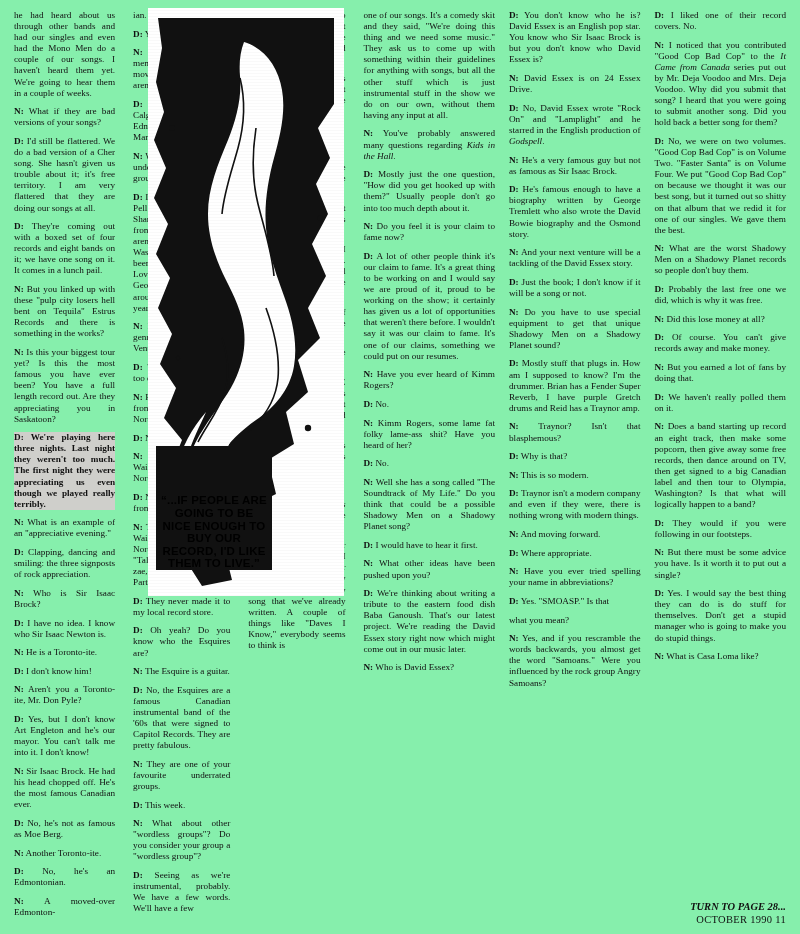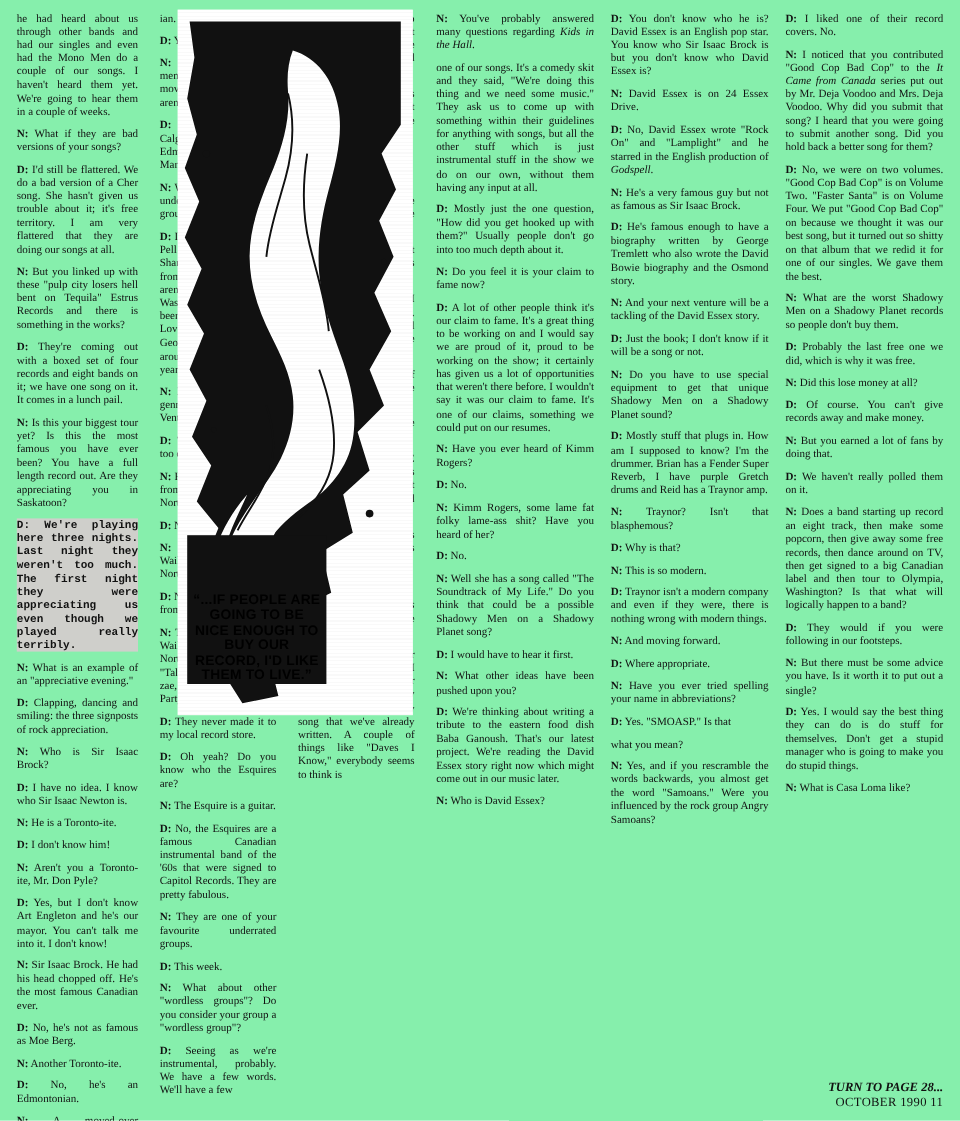--- a/index.html
+++ b/index.html
@@ -45,21 +45,20 @@
     margin: 0 0 7.5px 0;
     text-align: justify;
   }
   .spk { font-weight: bold; }
   .ital { font-style: italic; }
 
   
   .darkened {
     background: #cfcfcb;
     font-weight: bold;
-    font-family: Liberation Mono, monospace;
   }
 
   
   .art-wrap {
     position: absolute;
     left: 148px;
     top: 8px;
     width: 196px;
     height: 588px;
     overflow: hidden;
@@ -120,22 +119,22 @@
 </head>
 <body>
 
 <div class="page">
 
   <div class="columns">
     <div class="col" id="c0">
         <p class="para"><span>he had heard about us through other bands and had our singles and even had the Mono Men do a couple of our songs. I haven't heard them yet. We're going to hear them in a couple of weeks.</span></p>
         <p class="para"><span class="spk">N:</span><span> What if they are bad versions of your songs?</span></p>
         <p class="para"><span class="spk">D:</span><span> I'd still be flattered. We do a bad version of a Cher song. She hasn't given us trouble about it; it's free territory. I am very flattered that they are doing our songs at all.</span></p>
+        <p class="para"><span class="spk">D:</span><span> They're coming out with a boxed set of four records and eight bands on it; we have one song on it. It comes in a lunch pail.</span></p>
         <p class="para"><span class="spk">N:</span><span> But you linked up with these "pulp city losers hell bent on Tequila" Estrus Records and there is something in the works?</span></p>
-        <p class="para"><span class="spk">D:</span><span> They're coming out with a boxed set of four records and eight bands on it; we have one song on it. It comes in a lunch pail.</span></p>
         <p class="para"><span class="spk">N:</span><span> Is this your biggest tour yet? Is this the most famous you have ever been? You have a full length record out. Are they appreciating you in Saskatoon?</span></p>
         <p class="para darkened"><span class="spk">D:</span><span> We're playing here three nights. Last night they weren't too much. The first night they were appreciating us even though we played really terribly.</span></p>
         <p class="para"><span class="spk">N:</span><span> What is an example of an "appreciative evening."</span></p>
         <p class="para"><span class="spk">D:</span><span> Clapping, dancing and smiling: the three signposts of rock appreciation.</span></p>
         <p class="para"><span class="spk">N:</span><span> Who is Sir Isaac Brock?</span></p>
         <p class="para"><span class="spk">D:</span><span> I have no idea. I know who Sir Isaac Newton is.</span></p>
         <p class="para"><span class="spk">N:</span><span> He is a Toronto-ite.</span></p>
         <p class="para"><span class="spk">D:</span><span> I don't know him!</span></p>
         <p class="para"><span class="spk">N:</span><span> Aren't you a Toronto-ite, Mr. Don Pyle?</span></p>
         <p class="para"><span class="spk">D:</span><span> Yes, but I don't know Art Engleton and he's our mayor. You can't talk me into it. I don't know!</span></p>
@@ -180,22 +179,22 @@
         <p class="para"><span class="spk">D:</span><span> Probably. Oh no, I forgot about Manteca. They're an instrumental band and they were around before us. Leona</span></p>
         <p class="para"><span>Boyd, too. Neither of them do anything like what we play.</span></p>
         <p class="para"><span class="spk">N:</span><span> You are kings of the Toronto wordless scene.</span></p>
         <p class="para"><span class="spk">D:</span><span> Us and Sharkskin ARE the Toronto wordless scene. They have stuff out on their own label called Driving Records.</span></p>
         <p class="para"><span class="spk">N:</span><span> You are a wordless group but someone writes lyrics for you.</span></p>
         <p class="para"><span class="spk">D:</span><span> Who might that be?</span></p>
         <p class="para"><span class="spk">N:</span><span> The people from <i class="ital">Kids in the Hall</i>! They write lyrics for your songs.</span></p>
         <p class="para"><span class="spk">D:</span><span> No, we write lyrics for some of THEIR songs. I mean, we write songs for some of their lyrics. They don't write lyrics for any song that we've already written. A couple of things like "Daves I Know," everybody seems to think is</span></p>
       </div>
     <div class="col" id="c3" style="column-count: 3; column-gap: 14px; width: 100%;">
+        <p class="para"><span>one of our songs. It's a comedy skit and they said, "We're doing this thing and we need some music." They ask us to come up with something within their guidelines for anything with songs, but all the other stuff which is just instrumental stuff in the show we do on our own, without them having any input at all.</span></p>
         <p class="para"><span class="spk">N:</span><span> You've probably answered many questions regarding <i class="ital">Kids in the Hall</i>.</span></p>
-        <p class="para"><span>one of our songs. It's a comedy skit and they said, "We're doing this thing and we need some music." They ask us to come up with something within their guidelines for anything with songs, but all the other stuff which is just instrumental stuff in the show we do on our own, without them having any input at all.</span></p>
         <p class="para"><span class="spk">D:</span><span> Mostly just the one question, "How did you get hooked up with them?" Usually people don't go into too much depth about it.</span></p>
         <p class="para"><span class="spk">N:</span><span> Do you feel it is your claim to fame now?</span></p>
         <p class="para"><span class="spk">D:</span><span> A lot of other people think it's our claim to fame. It's a great thing to be working on and I would say we are proud of it, proud to be working on the show; it certainly has given us a lot of opportunities that weren't there before. I wouldn't say it was our claim to fame. It's one of our claims, something we could put on our resumes.</span></p>
         <p class="para"><span class="spk">N:</span><span> Have you ever heard of Kimm Rogers?</span></p>
         <p class="para"><span class="spk">D:</span><span> No.</span></p>
         <p class="para"><span class="spk">N:</span><span> Kimm Rogers, some lame fat folky lame-ass shit? Have you heard of her?</span></p>
         <p class="para"><span class="spk">D:</span><span> No.</span></p>
         <p class="para"><span class="spk">N:</span><span> Well she has a song called "The Soundtrack of My Life." Do you think that could be a possible Shadowy Men on a Shadowy Planet song?</span></p>
         <p class="para"><span class="spk">D:</span><span> I would have to hear it first.</span></p>
         <p class="para"><span class="spk">N:</span><span> What other ideas have been pushed upon you?</span></p>

